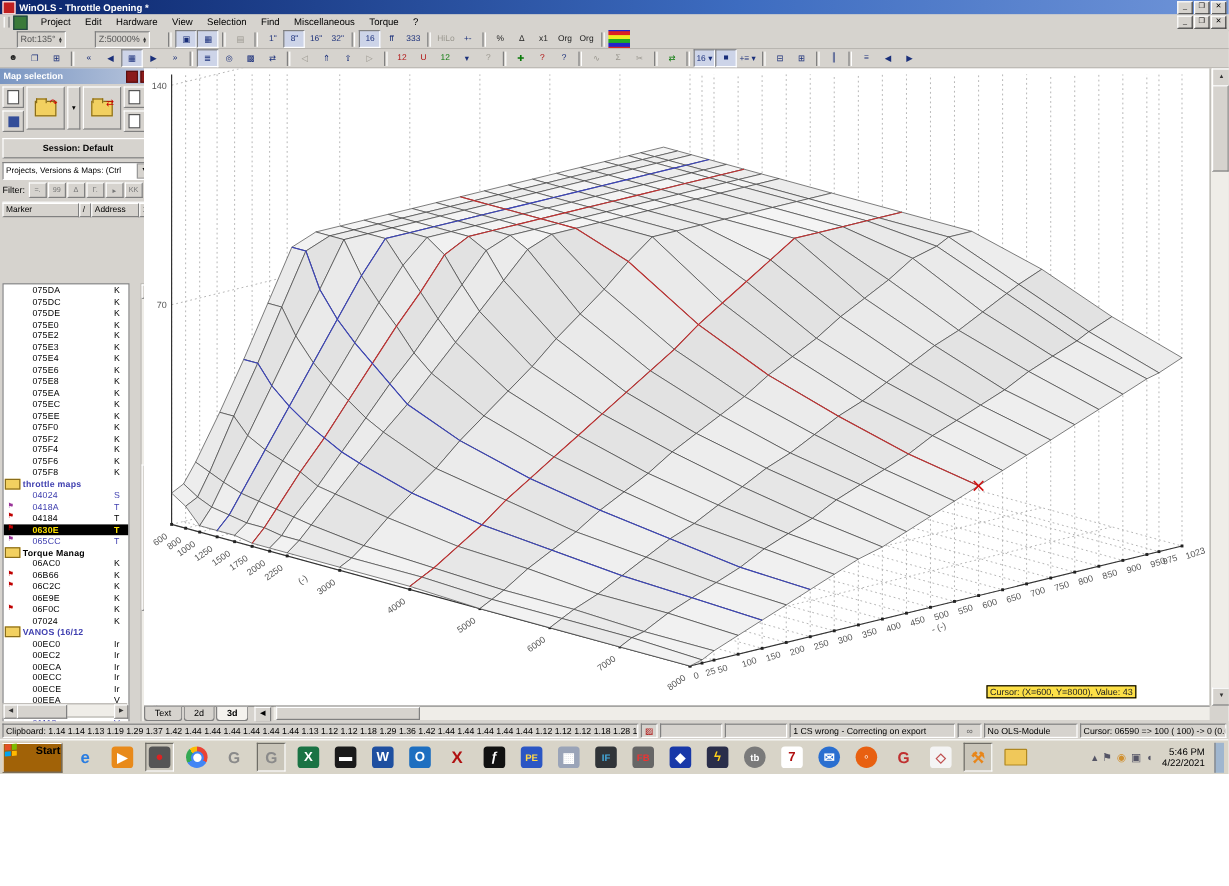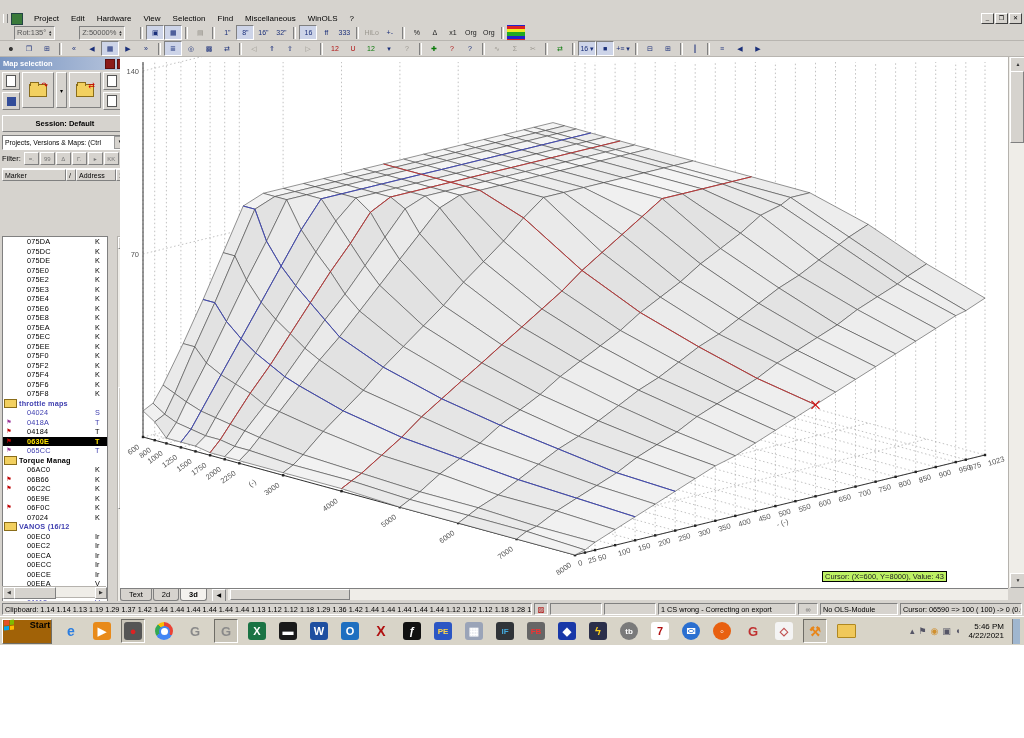--- a/index.html
+++ b/index.html
@@ -62,21 +62,21 @@
   .vthumb{position:absolute;left:0;width:10px;background:#d6d3ce;border:1px solid;border-color:#fff #808080 #808080 #fff;}
   .sbtn{position:absolute;left:0;width:10px;height:10px;background:#d6d3ce;border:1px solid;border-color:#fff #808080 #808080 #fff;font-size:5px;text-align:center;line-height:9px;color:#333;}
   .hscroll{position:absolute;left:2px;bottom:2px;width:104px;height:12px;background:#efede8;border:1px solid #b5b2ad;box-sizing:border-box;}
   .collapse{position:absolute;right:-1px;top:270px;width:7px;height:18px;background:#d6d3ce;border:1px solid #808080;font-size:6px;line-height:17px;text-align:center;color:#003;}
   
   #plot{position:absolute;left:120px;top:57px;width:888px;height:531px;background:#fff;}
   #plot-svg{position:absolute;left:0;top:0;}
   .gdash{stroke:#a8a8a8;stroke-width:0.7;stroke-dasharray:1.5,2.5;fill:none;}
   .ax{stroke:#333;stroke-width:1;fill:none;}
   .tl{font-size:7.5px;fill:#555;font-family:"Liberation Sans",sans-serif;}
-  #tooltip{position:absolute;left:702px;top:514px;background:#bef264;border:1px solid #000;font-size:7.5px;padding:0px 2px;white-space:nowrap;color:#222;}
+  #tooltip{position:absolute;left:702px;top:514px;background:#fde047;border:1px solid #000;font-size:7.5px;padding:0px 2px;white-space:nowrap;color:#222;}
   
   #vscroll-main{position:absolute;left:1008px;top:57px;width:16px;height:531px;background:#efede8;border-left:1px solid #b5b2ad;box-sizing:border-box;}
   #vscroll-main .sbtn{width:14px;height:13px;line-height:12px;}
   
   #tabrow{position:absolute;left:120px;top:588px;width:888px;height:13px;background:#d6d3ce;display:flex;align-items:flex-start;border-top:1px solid #808080;}
   .tab{font-size:7.5px;padding:0 8px;height:11px;line-height:11px;background:#d6d3ce;border:1px solid #808080;border-top:none;border-radius:0 0 3px 3px;margin-right:1px;}
   .tab.active{background:#f4f2ee;font-weight:bold;}
   .tsbtn{width:12px;height:11px;background:#d6d3ce;border:1px solid;border-color:#fff #808080 #808080 #fff;font-size:6px;text-align:center;line-height:10px;margin-left:4px;}
   .htrack{flex:1;height:11px;background:#efede8;margin-left:2px;position:relative;}
   .hthumb{position:absolute;left:2px;top:0;width:120px;height:11px;background:#d6d3ce;border:1px solid;border-color:#fff #808080 #808080 #fff;box-sizing:border-box;}
@@ -96,33 +96,42 @@
   #tray .tico{font-size:9px;color:#556;}
   #clock{text-align:right;font-size:8px;line-height:9px;padding:0 4px;}
   #showdesk{width:7px;height:25px;background:#9fb6cf;border-left:1px solid #808080;}
   .belowbar{position:absolute;left:0;top:645px;width:1024px;height:93px;background:#fff;}
 </style>
 </head>
 <body>
 
 <div id="app">
 
+  <div class="titlebar">
+    <span class="appicon"></span>
+    <span class="ttext">WinOLS - Throttle Opening *</span>
+    <span class="winbtns">
+      <span class="wbtn">_</span>
+      <span class="wbtn">❐</span>
+      <span class="wbtn">✕</span>
+    </span>
+  </div>
 
   <div class="menubar">
     <span class="grip"></span>
     <span class="menuicon"></span>
     <span id="menu-items" style="display:flex;text-align:center;">
         <span class="mi">Project</span>
         <span class="mi">Edit</span>
         <span class="mi">Hardware</span>
         <span class="mi">View</span>
         <span class="mi">Selection</span>
         <span class="mi">Find</span>
         <span class="mi">Miscellaneous</span>
-        <span class="mi">WinOLS</span>
+        <span class="mi">Torque</span>
         <span class="mi">?</span>
       </span>
     <span class="childbtns">
       <span class="wbtn">_</span>
       <span class="wbtn">❐</span>
       <span class="wbtn">✕</span>
     </span>
   </div>
 
   <div class="toolbar" id="tb1">

